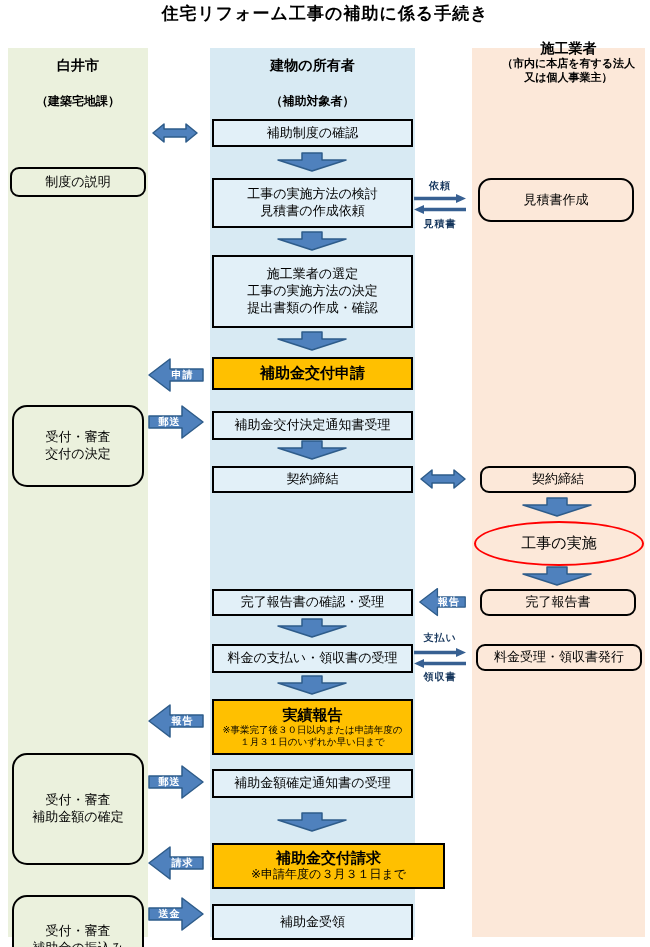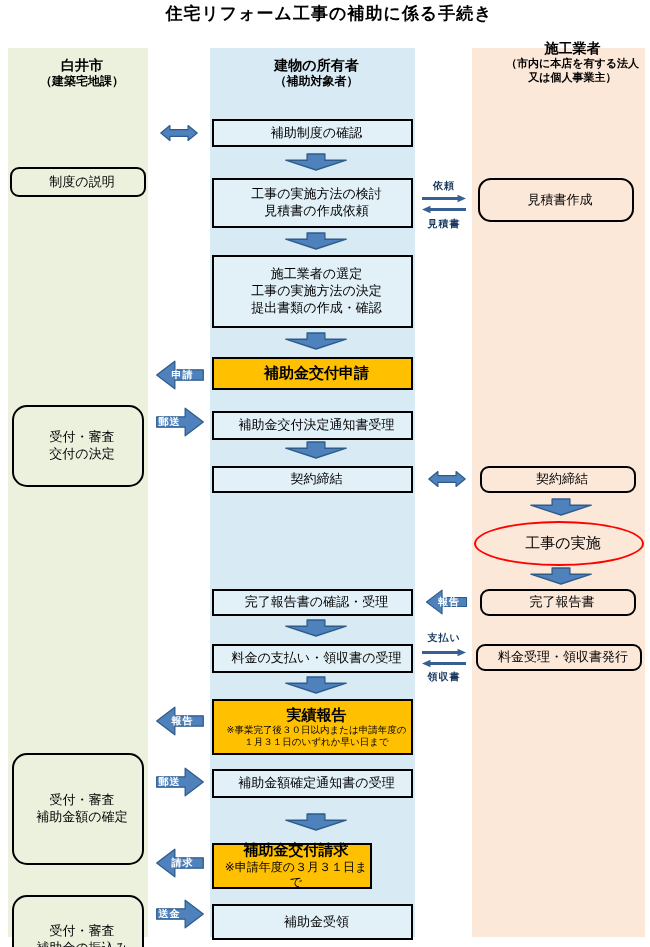--- a/index.html
+++ b/index.html
@@ -1,28 +1,28 @@
 <!DOCTYPE html>
 <html style="--city-bg: #ebf1dd; --owner-bg: #d8eaf3; --owner-box-bg: #e2f0f8; --contractor-bg: #fce8d9; --highlight: #ffc000; --arrow-fill: #4f81bd; --arrow-stroke: #2e5c8a; --thin-fill: #376092; --ellipse-stroke: #ff0000; --label-navy: #17375d;"><head>
 <meta charset="utf-8">
 <style>
   html,body{margin:0;padding:0;background:#fff;}
   .stage{
     position:relative;width:650px;height:947px;background:#fff;overflow:hidden;
     font-family:"DejaVu Sans","Liberation Sans",sans-serif;color:#000;
   }
-  .abs{position:absolute;box-sizing:border-box;padding-left:8px;}
+  .abs{position:absolute;box-sizing:border-box;}
   .title{top:2px;left:0;width:650px;text-align:center;font-size:17px;font-weight:bold;letter-spacing:1px;}
   .col-bg{top:48px;height:889px;}
   .col-city{left:8px;width:140px;background:var(--city-bg);}
   .col-owner{left:210px;width:205px;background:var(--owner-bg);}
   .col-contractor{left:472px;width:173px;background:var(--contractor-bg);}
   .hdr{text-align:center;font-weight:bold;line-height:1.3;}
   .hdr .l1{display:block;font-size:14px;}
-  .hdr .l2{display:block;font-size:12px;}
+  .hdr .l2{display:block;font-size:12px;margin-top:20px;}
   .hdr .sm{display:block;font-size:11px;}
   .box{
     display:flex;flex-direction:column;align-items:center;justify-content:center;
     text-align:center;border:2px solid #000;font-size:13px;line-height:1.3;
   }
   .box span{display:block;}
   .city-box{background:var(--city-bg);border-radius:9px;margin-top:48px;}
   .city-box.big{border-radius:15px;}
   .owner-box{background:var(--owner-box-bg);}
   .contractor-box{background:var(--contractor-bg);border-radius:9px;}
@@ -113,21 +113,21 @@
     <span>料金の支払い・領収書の受理</span>
   </div>
   <div class="abs box hl" style="left:212px;top:699px;width:201px;height:56px;">
     <span class="main">実績報告</span>
     <span class="note">※事業完了後３０日以内または申請年度の</span>
     <span class="note">１月３１日のいずれか早い日まで</span>
   </div>
   <div class="abs box owner-box" style="left:212px;top:769px;width:201px;height:29px;">
     <span>補助金額確定通知書の受理</span>
   </div>
-  <div class="abs box hl" style="left:212px;top:843px;width:160px;height:46px;">
+  <div class="abs box hl" style="left:212px;top:843px;width:233px;height:46px;">
     <span class="main">補助金交付請求</span>
     <span class="note" style="font-size:12px;">※申請年度の３月３１日まで</span>
   </div>
   <div class="abs box owner-box" style="left:212px;top:904px;width:201px;height:36px;">
     <span>補助金受領</span>
   </div>
 
   <div class="abs box contractor-box" style="left:478px;top:178px;width:156px;height:44px;border-radius:13px;">
     <span>見積書作成</span>
   </div>

